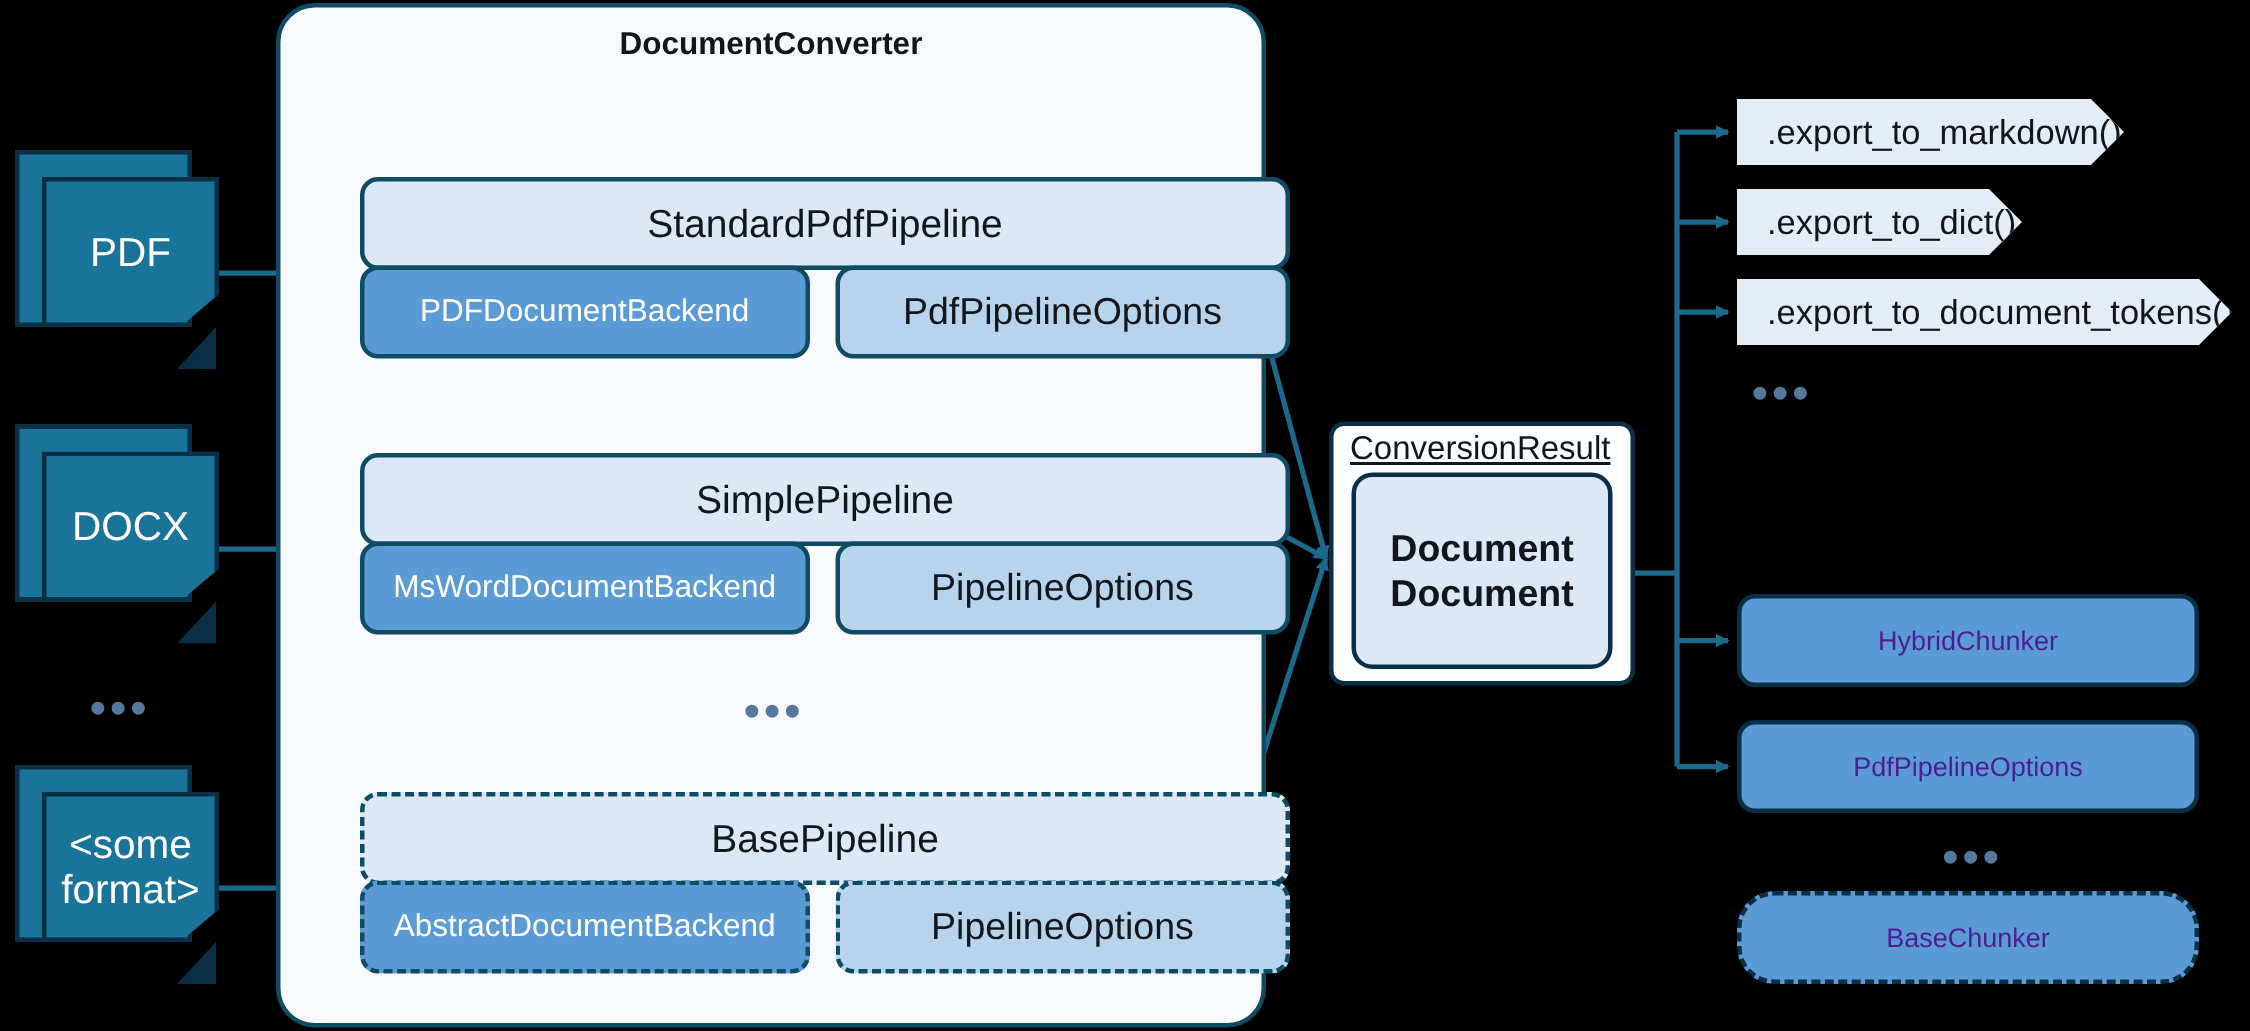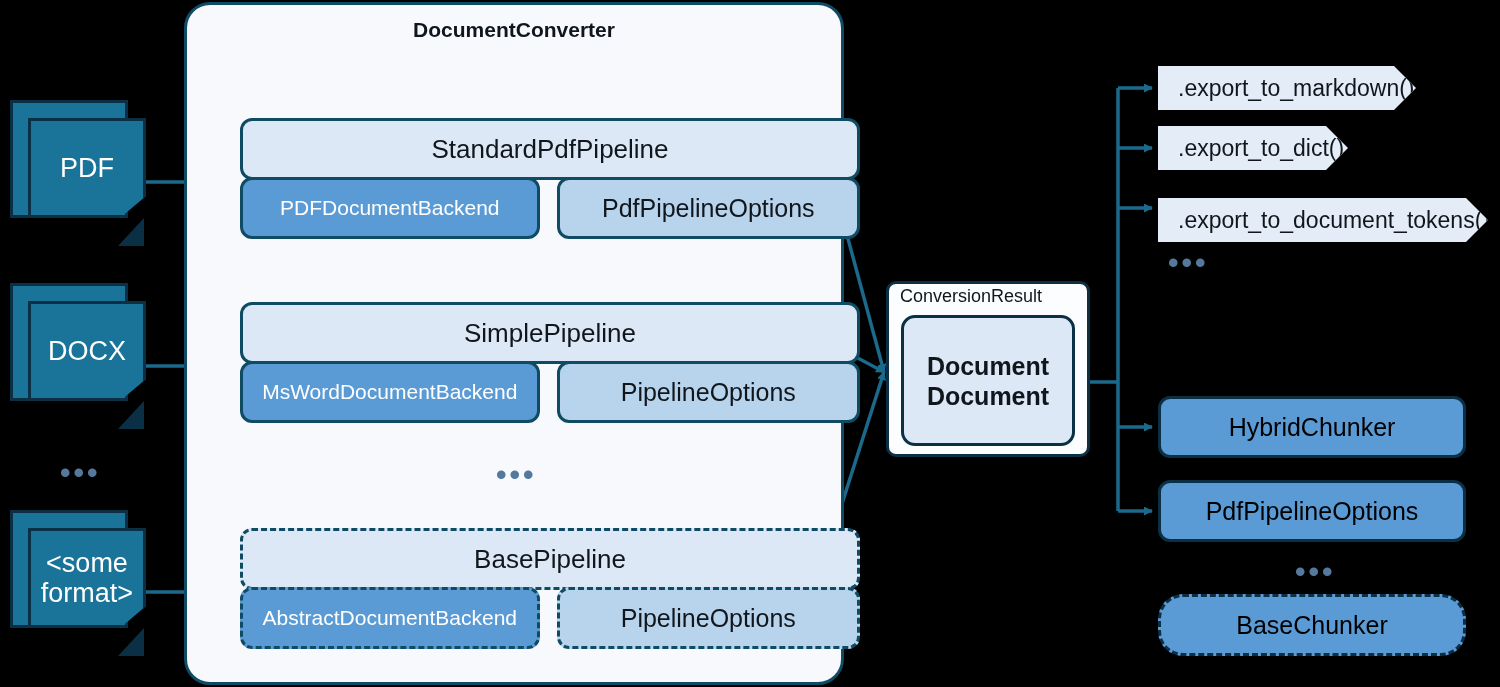--- a/index.html
+++ b/index.html
@@ -39,34 +39,34 @@
        border:3px solid #0f4c63;border-radius:12px;box-sizing:border-box;
        display:flex;align-items:center;justify-content:center;color:#10161c;font-size:25px;}
   .pipe.dashed .head,.pipe.dashed .backend,.pipe.dashed .options{border-style:dashed;}
 
   .ell{position:absolute;color:#55799c;font-size:30px;letter-spacing:3px;
        font-weight:bold;line-height:1;}
 
   
   #conversion-result{position:absolute;left:886px;top:281px;width:204px;height:176px;
        background:#fbfdff;border:3px solid #0b2f45;border-radius:10px;box-sizing:border-box;}
-  #conversion-result-title{position:absolute;left:900px;top:286px;font-size:18px;color:#10161c;}
+  #conversion-result-title{position:absolute;left:900px;top:286px;font-size:22px;color:#10161c;text-decoration:underline;}
   #docling-document{position:absolute;left:901px;top:315px;width:174px;height:131px;
        background:#dce8f5;border:3px solid #0b2f45;border-radius:14px;box-sizing:border-box;
        display:flex;align-items:center;justify-content:center;text-align:center;
        font-size:25px;font-weight:bold;color:#10161c;line-height:1.2;}
 
   
   .banner{position:absolute;height:44px;background:#e3ecf7;display:flex;align-items:center;
        padding-left:20px;font-size:23px;color:#10161c;box-sizing:border-box;}
 
   
   .chunker{position:absolute;left:1158px;width:308px;height:62px;background:#5b9bd5;
        border:3px solid #0b2f45;border-radius:12px;box-sizing:border-box;
-       display:flex;align-items:center;justify-content:center;color:#000000;font-size:25px;}
+       display:flex;align-items:center;justify-content:center;color:#4c1d95;font-size:18px;}
   .chunker.dashed{border-style:dashed;}
 
   svg.wires{position:absolute;left:0;top:0;width:1500px;height:687px;overflow:visible;}
 </style>
 </head>
 <body>
 
 <div class="stage">
 
   <svg class="wires">
@@ -166,21 +166,21 @@
   <div class="banner" style="left:1158px;top:66px;width:258px;
               clip-path:polygon(0 0,calc(100% - 22px) 0,100% 50%,calc(100% - 22px) 100%,0 100%);">
     <span>.export_to_markdown()</span>
   </div>
 
   <div class="banner" style="left:1158px;top:126px;width:190px;
               clip-path:polygon(0 0,calc(100% - 22px) 0,100% 50%,calc(100% - 22px) 100%,0 100%);">
     <span>.export_to_dict()</span>
   </div>
 
-  <div class="banner" style="left:1158px;top:198px;width:330px;
+  <div class="banner" style="left:1158px;top:186px;width:330px;
               clip-path:polygon(0 0,calc(100% - 22px) 0,100% 50%,calc(100% - 22px) 100%,0 100%);">
     <span>.export_to_document_tokens()</span>
   </div>
 
   <div class="ell" style="left:1168px;top:248px;">•••</div>
 
   <div class="chunker" style="top:396px;">
     <span>HybridChunker</span>
   </div>
   <div class="chunker" style="top:480px;">

